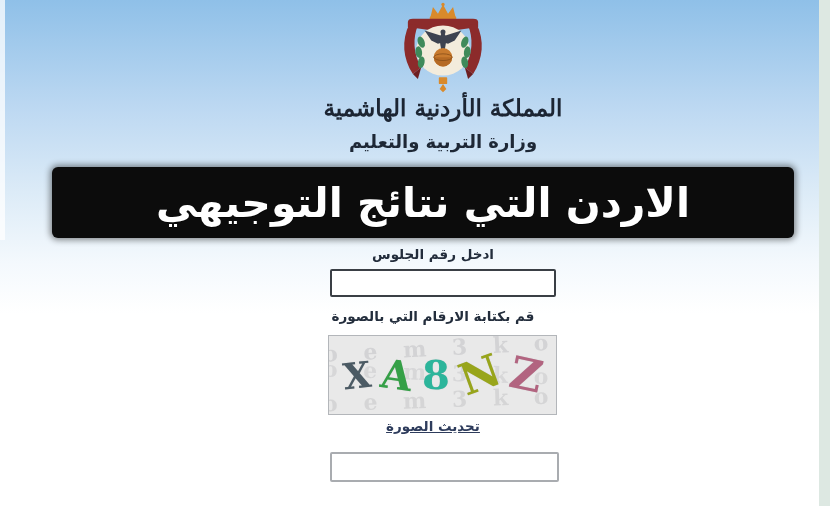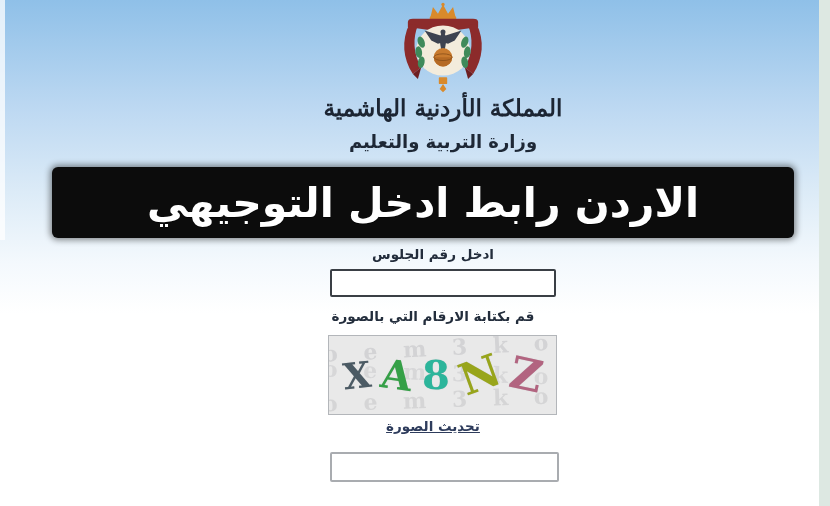--- a/index.html
+++ b/index.html
@@ -140,21 +140,21 @@
     <g fill="var(--crown)">
       <rect x="55" y="90" width="10" height="8" rx="1"></rect>
       <path d="M60,98 L64,104 L60,108 L56,104 Z"></path>
     </g>
   </svg>
 
   <div class="kingdom-title">المملكة الأردنية الهاشمية</div>
   <div class="ministry-title">وزارة التربية والتعليم</div>
 
   <div class="banner">
-    <span class="banner-text">الاردن رابط ادخل التوجيهي</span>
+    <span class="banner-text">الاردن التي نتائج التوجيهي</span>
   </div>
 
   <div class="form-label seat-label">ادخل رقم الجلوس</div>
   <input class="text-input seat-input" type="text" value="" style="">
 
   <div class="form-label captcha-label">قم بكتابة الارقام التي بالصورة</div>
 
   <div class="captcha-box">
     <div class="captcha-noise noise-1">o e m 3 k o e m 3 k</div>
     <div class="captcha-noise noise-2">o e m 3 k o e m 3 k</div>

